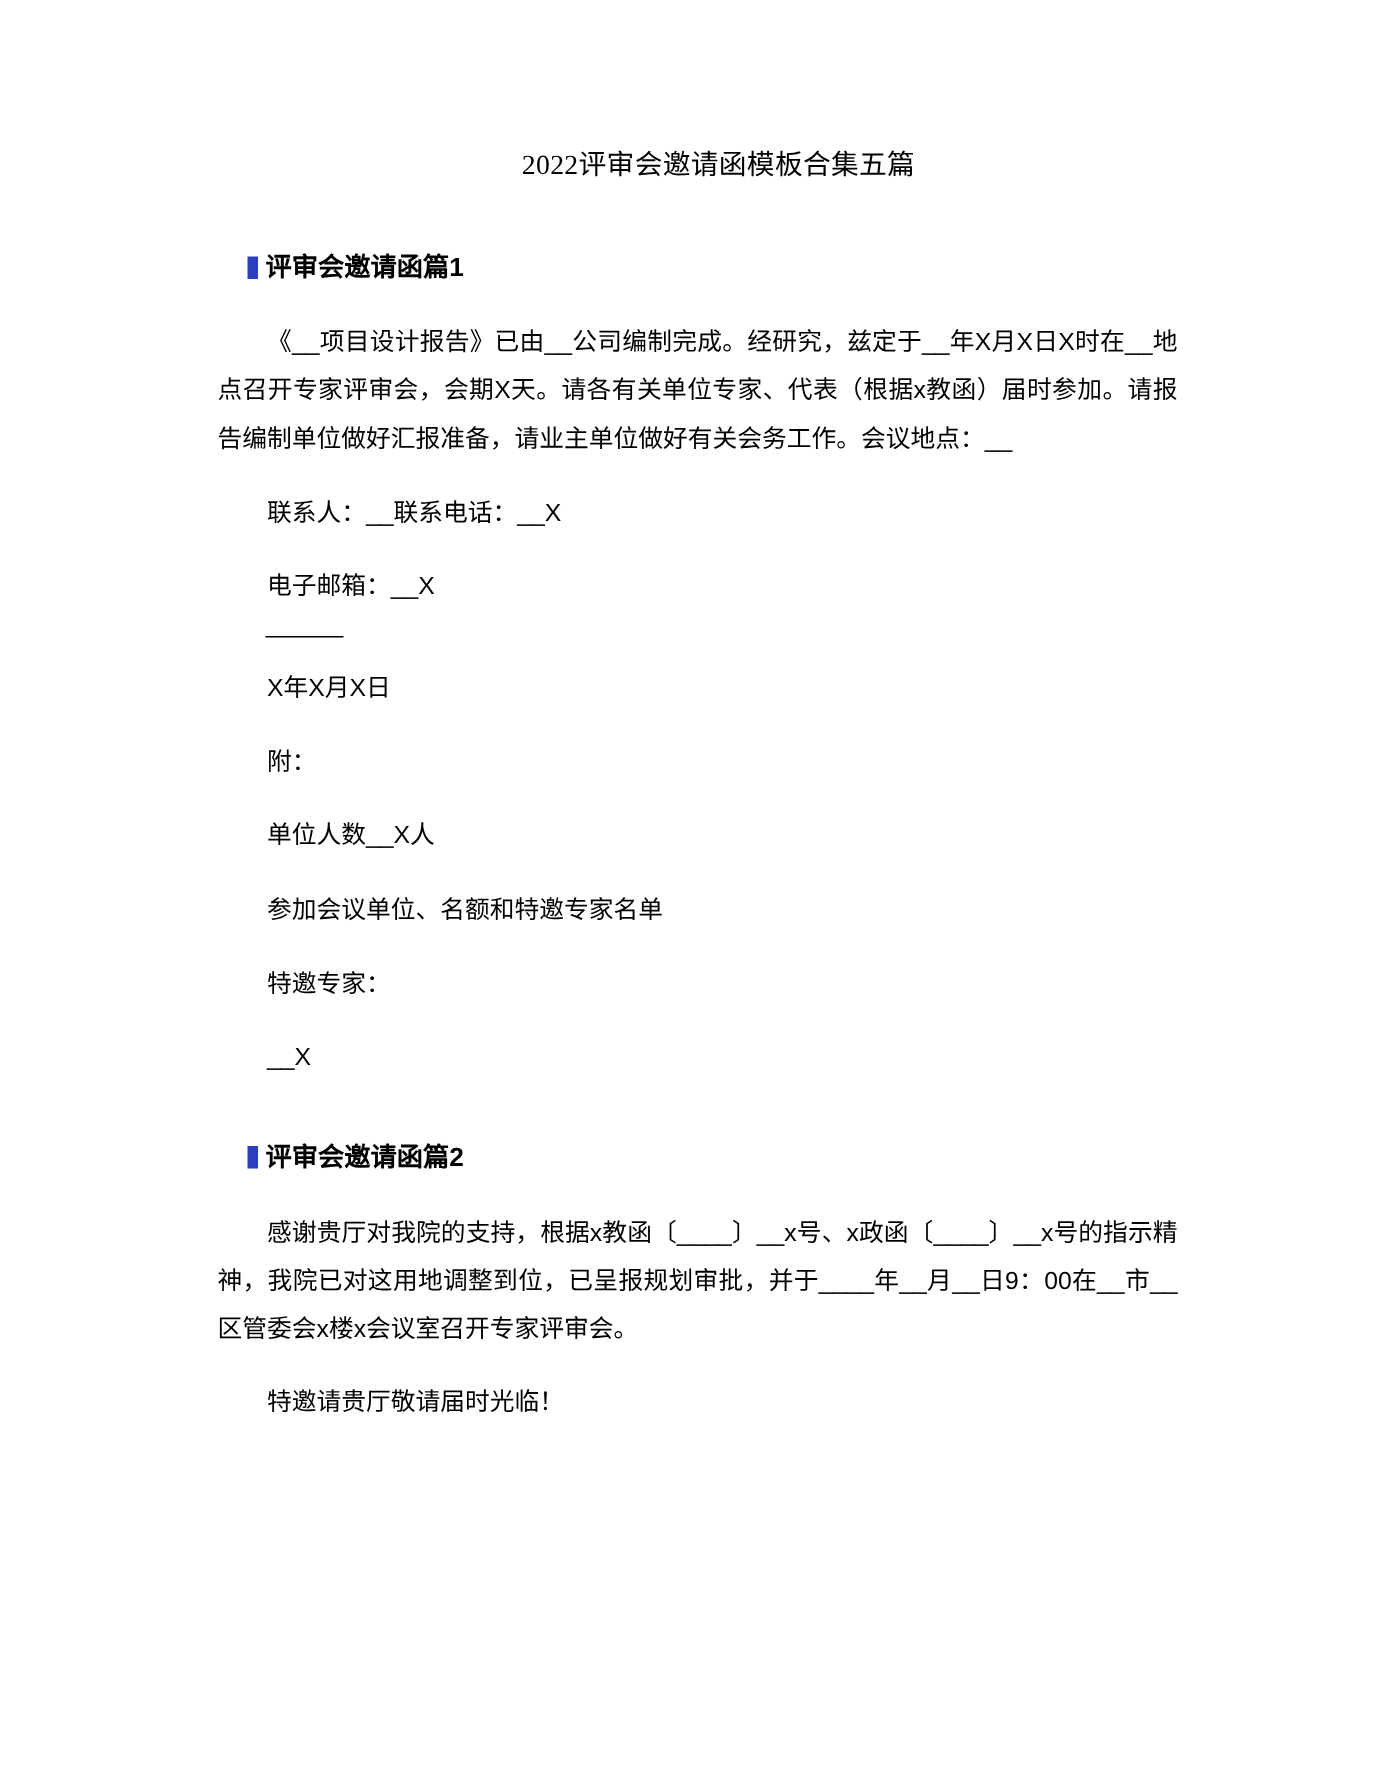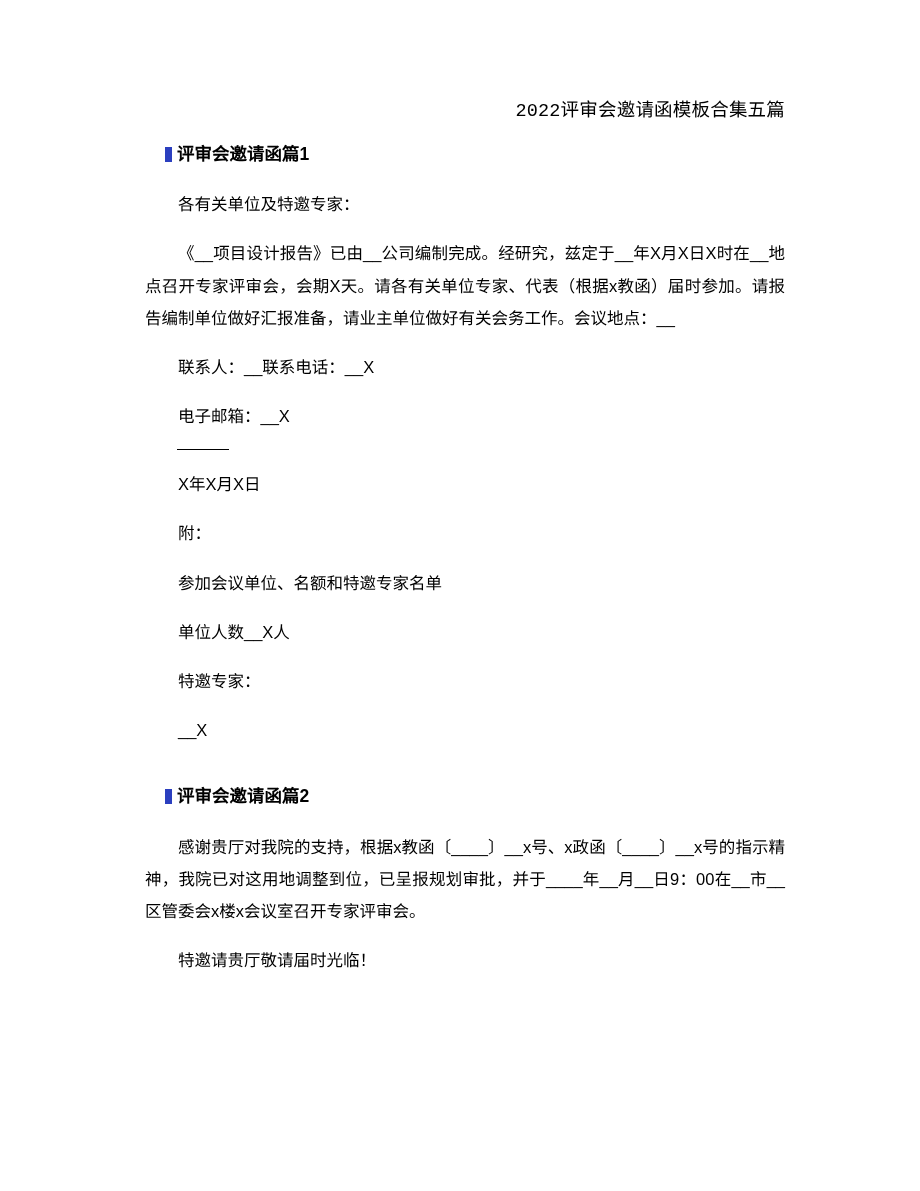--- a/index.html
+++ b/index.html
@@ -25,24 +25,24 @@
   }
   .content {
     position: absolute;
     left: 145px;
     top: 98px;
     width: 640px;
   }
   .doc-title {
     font-size: 18.5px;
     line-height: 1.5;
-    text-align: right;
-    margin: 0 0 16px 28px;
+    text-align: center;
+    margin: 0 0 40px 28px;
     letter-spacing: 0.2px;
-    font-family: Liberation Mono, monospace;
+    font-family: Liberation Serif, serif;
     font-weight: normal;
   }
   .section-heading {
     font-size: 17.5px;
     font-weight: bold;
     margin: 16px 0 22px 20px;
     position: relative;
     line-height: 1.4;
     font-family: "Liberation Sans", "DejaVu Sans", sans-serif;
   }
@@ -78,31 +78,30 @@
 
 <div class="page">
   <div class="content">
 
     <div class="doc-title">2022评审会邀请函模板合集五篇</div>
 
     <div class="section-heading">
       <span class="bullet" style="background: rgb(43, 63, 191);"></span><span>评审会邀请函篇1</span>
     </div>
 
-    <p class="para">各有关单位及特邀专家：</p>
     <p class="para">《__项目设计报告》已由__公司编制完成。经研究，兹定于__年X月X日X时在__地点召开专家评审会，会期X天。请各有关单位专家、代表（根据x教函）届时参加。请报告编制单位做好汇报准备，请业主单位做好有关会务工作。会议地点：__</p>
     <p class="para">联系人：__联系电话：__X</p>
     <p class="para">电子邮箱：__X</p>
 
     <div class="rule-line"></div>
 
     <p class="para">X年X月X日</p>
     <p class="para">附：</p>
+    <p class="para">单位人数__X人</p>
     <p class="para">参加会议单位、名额和特邀专家名单</p>
-    <p class="para">单位人数__X人</p>
     <p class="para">特邀专家：</p>
     <p class="para">__X</p>
 
     <div class="section-heading gap-top">
       <span class="bullet" style="background: rgb(43, 63, 191);"></span><span>评审会邀请函篇2</span>
     </div>
 
     <p class="para">感谢贵厅对我院的支持，根据x教函〔____〕__x号、x政函〔____〕__x号的指示精神，我院已对这用地调整到位，已呈报规划审批，并于____年__月__日9：00在__市__区管委会x楼x会议室召开专家评审会。</p>
     <p class="para">特邀请贵厅敬请届时光临！</p>
 

